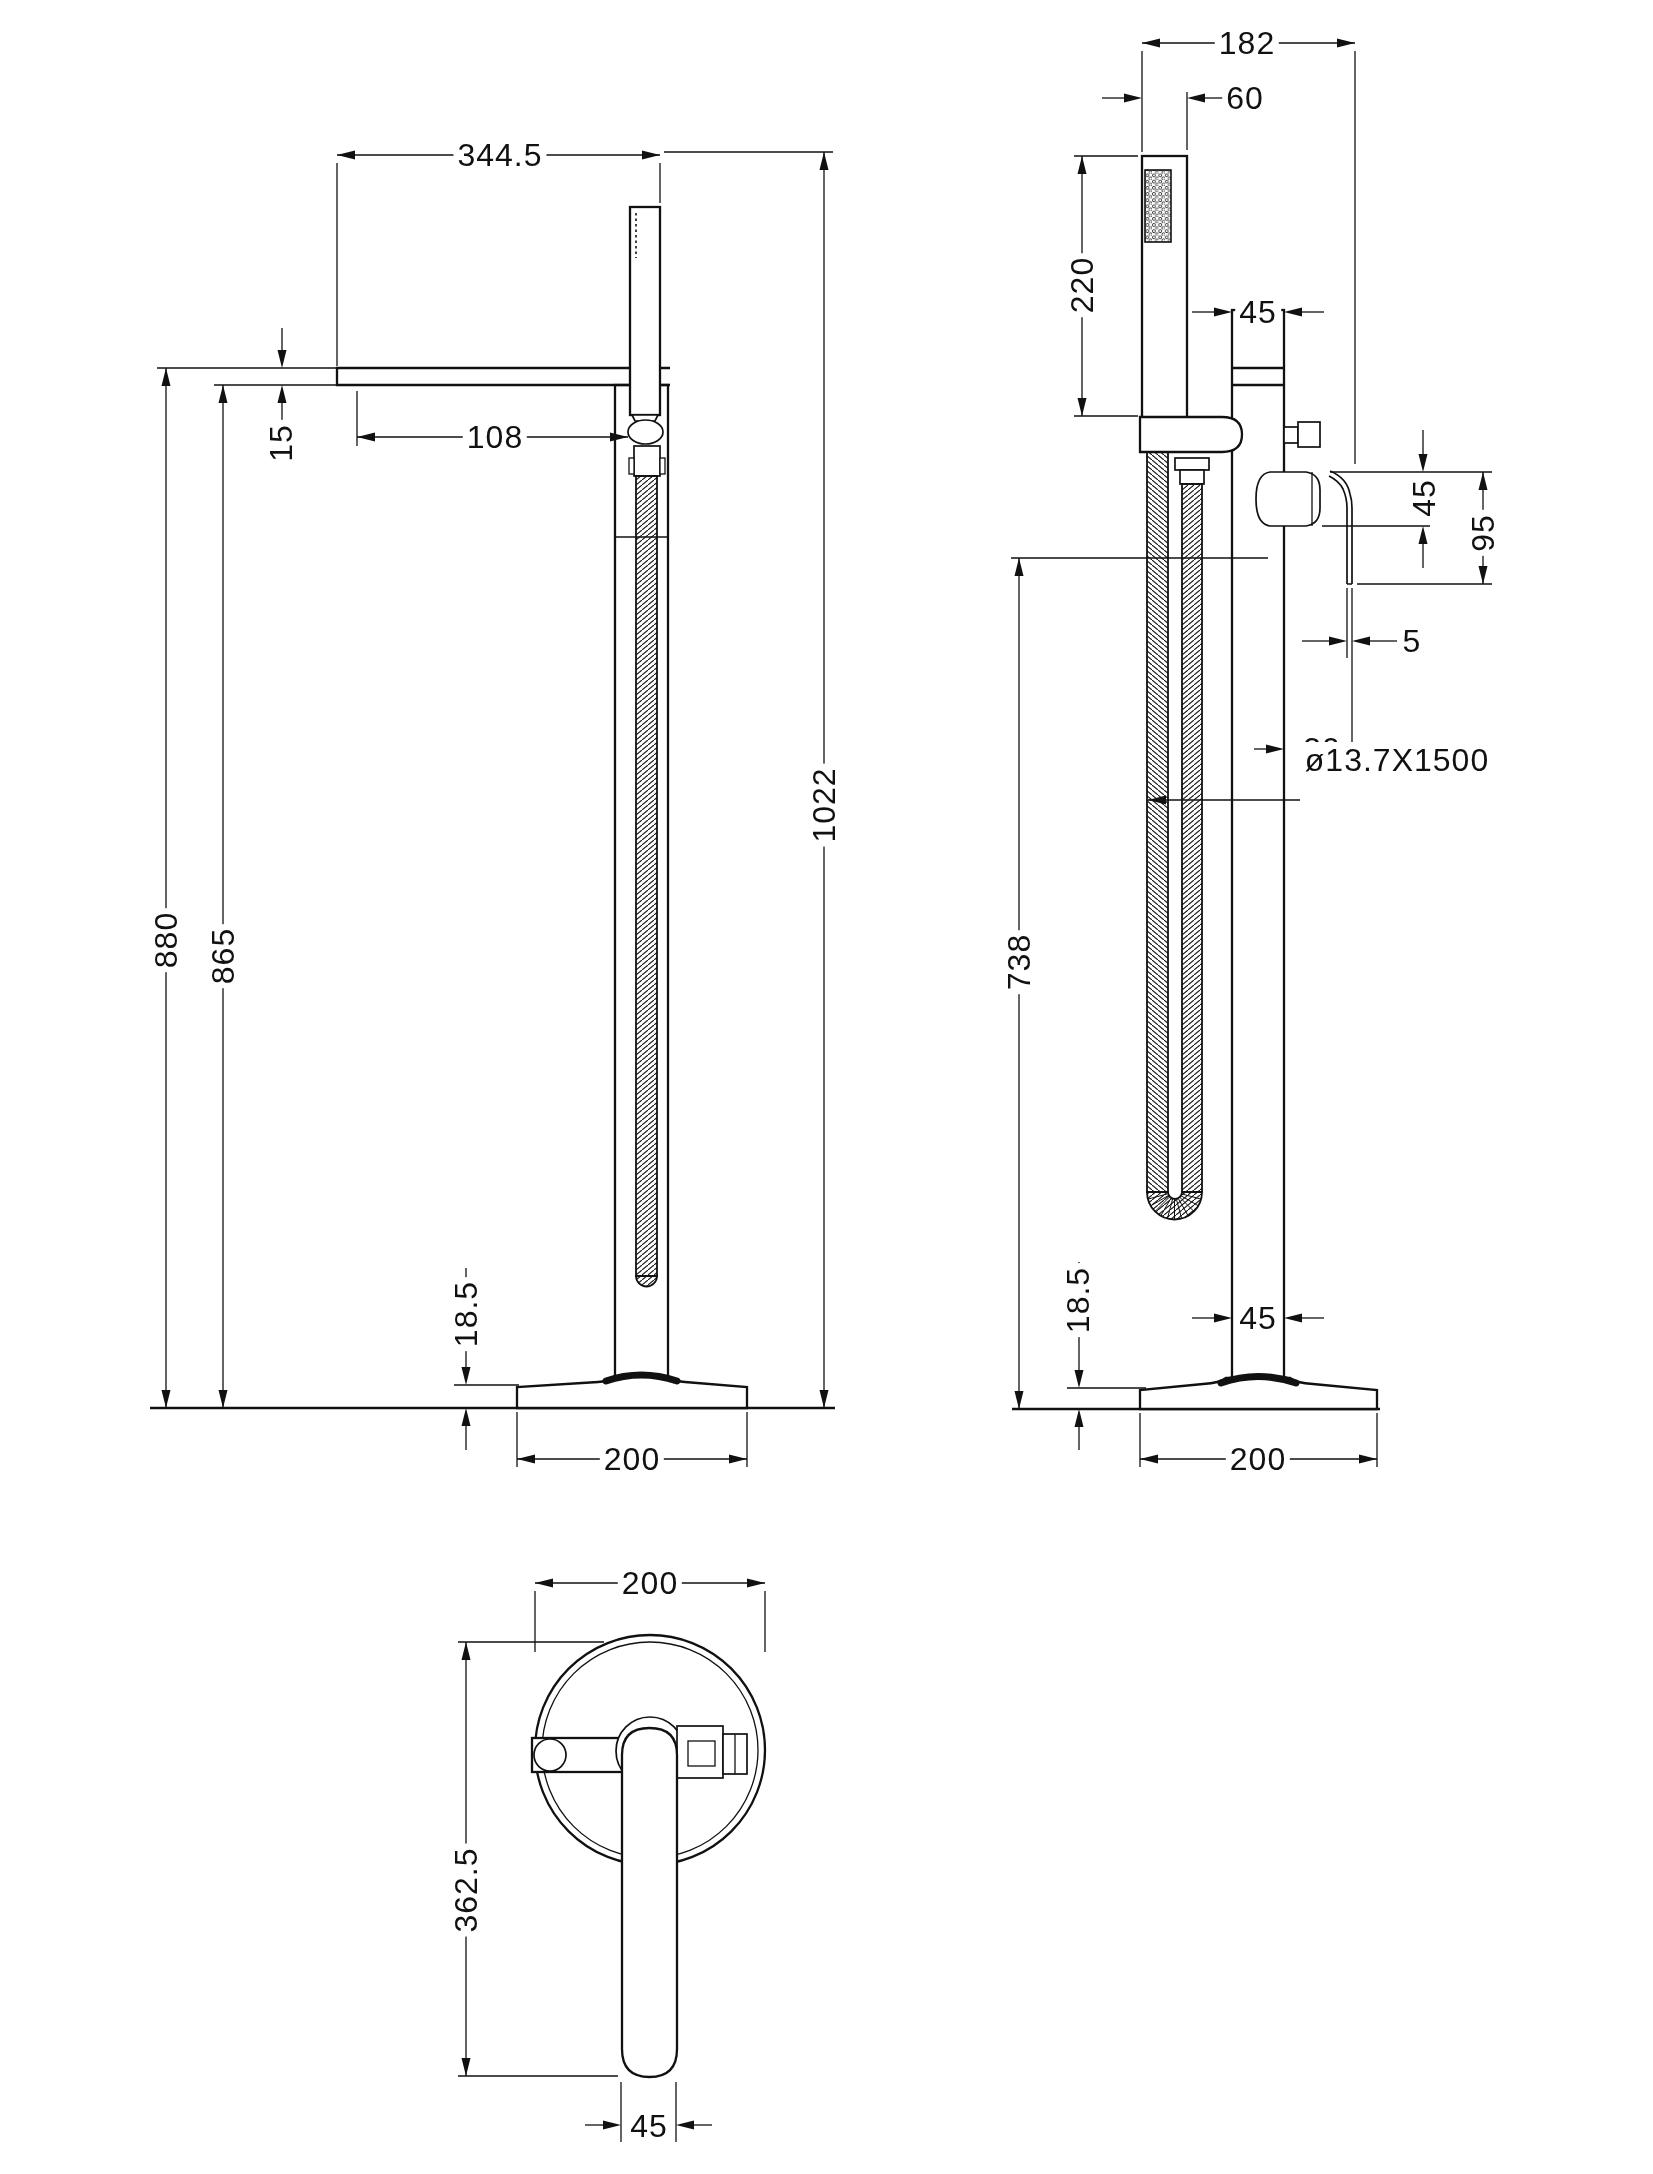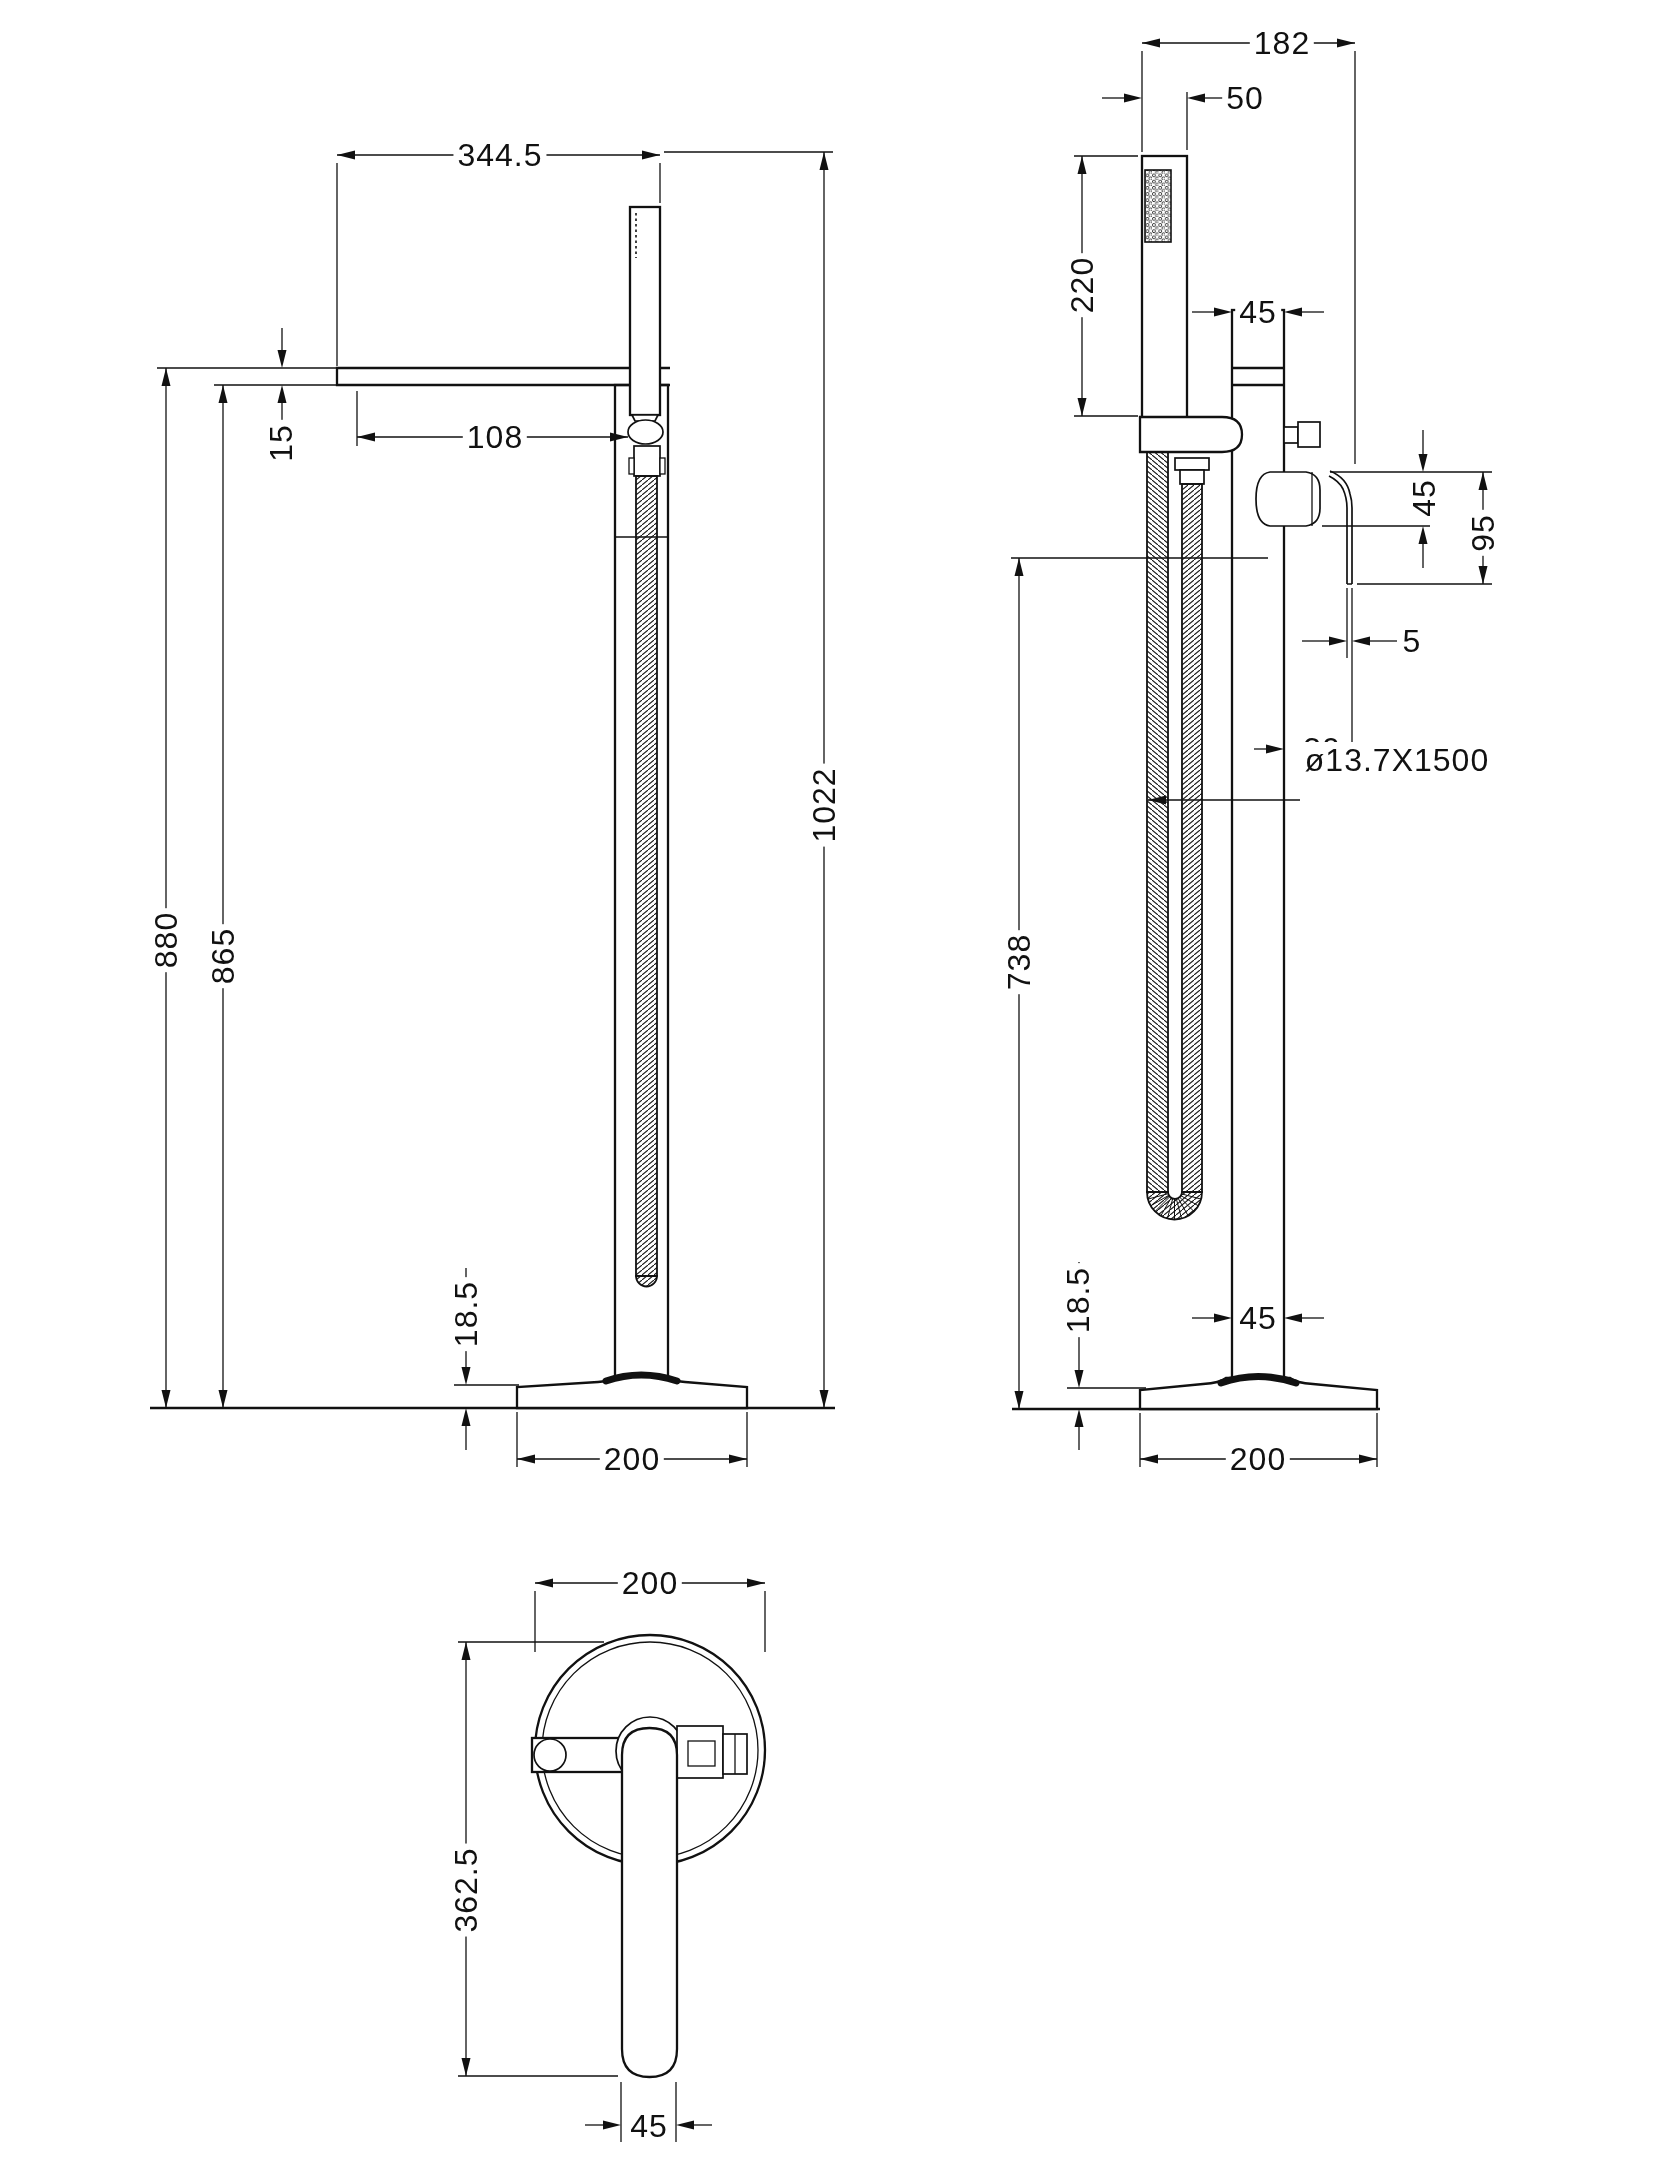--- a/index.html
+++ b/index.html
@@ -238,22 +238,22 @@
 
 <div class="dim" style="left:500px;top:155px">344.5</div>
 <div class="dim rot" style="left:281px;top:443px">15</div>
 <div class="dim" style="left:495px;top:437px">108</div>
 <div class="dim rot" style="left:166px;top:940px">880</div>
 <div class="dim rot" style="left:223px;top:956px">865</div>
 <div class="dim rot" style="left:824px;top:805px">1022</div>
 <div class="dim rot" style="left:466px;top:1314px">18.5</div>
 <div class="dim" style="left:632px;top:1459px">200</div>
 
-<div class="dim" style="left:1282px;top:43px">182</div>
-<div class="dim" style="left:1245px;top:98px">50</div>
+<div class="dim" style="left:1247px;top:43px">182</div>
+<div class="dim" style="left:1245px;top:98px">60</div>
 <div class="dim rot" style="left:1082px;top:285px">220</div>
 <div class="dim" style="left:1258px;top:312px">45</div>
 <div class="dim rot" style="left:1424px;top:498px">45</div>
 <div class="dim rot" style="left:1483px;top:533px">95</div>
 <div class="dim" style="left:1412px;top:641px">5</div>
 <div class="dim" style="left:1322px;top:749px">30</div>
 <div class="dim" style="left:1397px;top:760px">ø13.7X1500</div>
 <div class="dim rot" style="left:1019px;top:962px">738</div>
 <div class="dim rot" style="left:1078px;top:1300px">18.5</div>
 <div class="dim" style="left:1258px;top:1318px">45</div>

